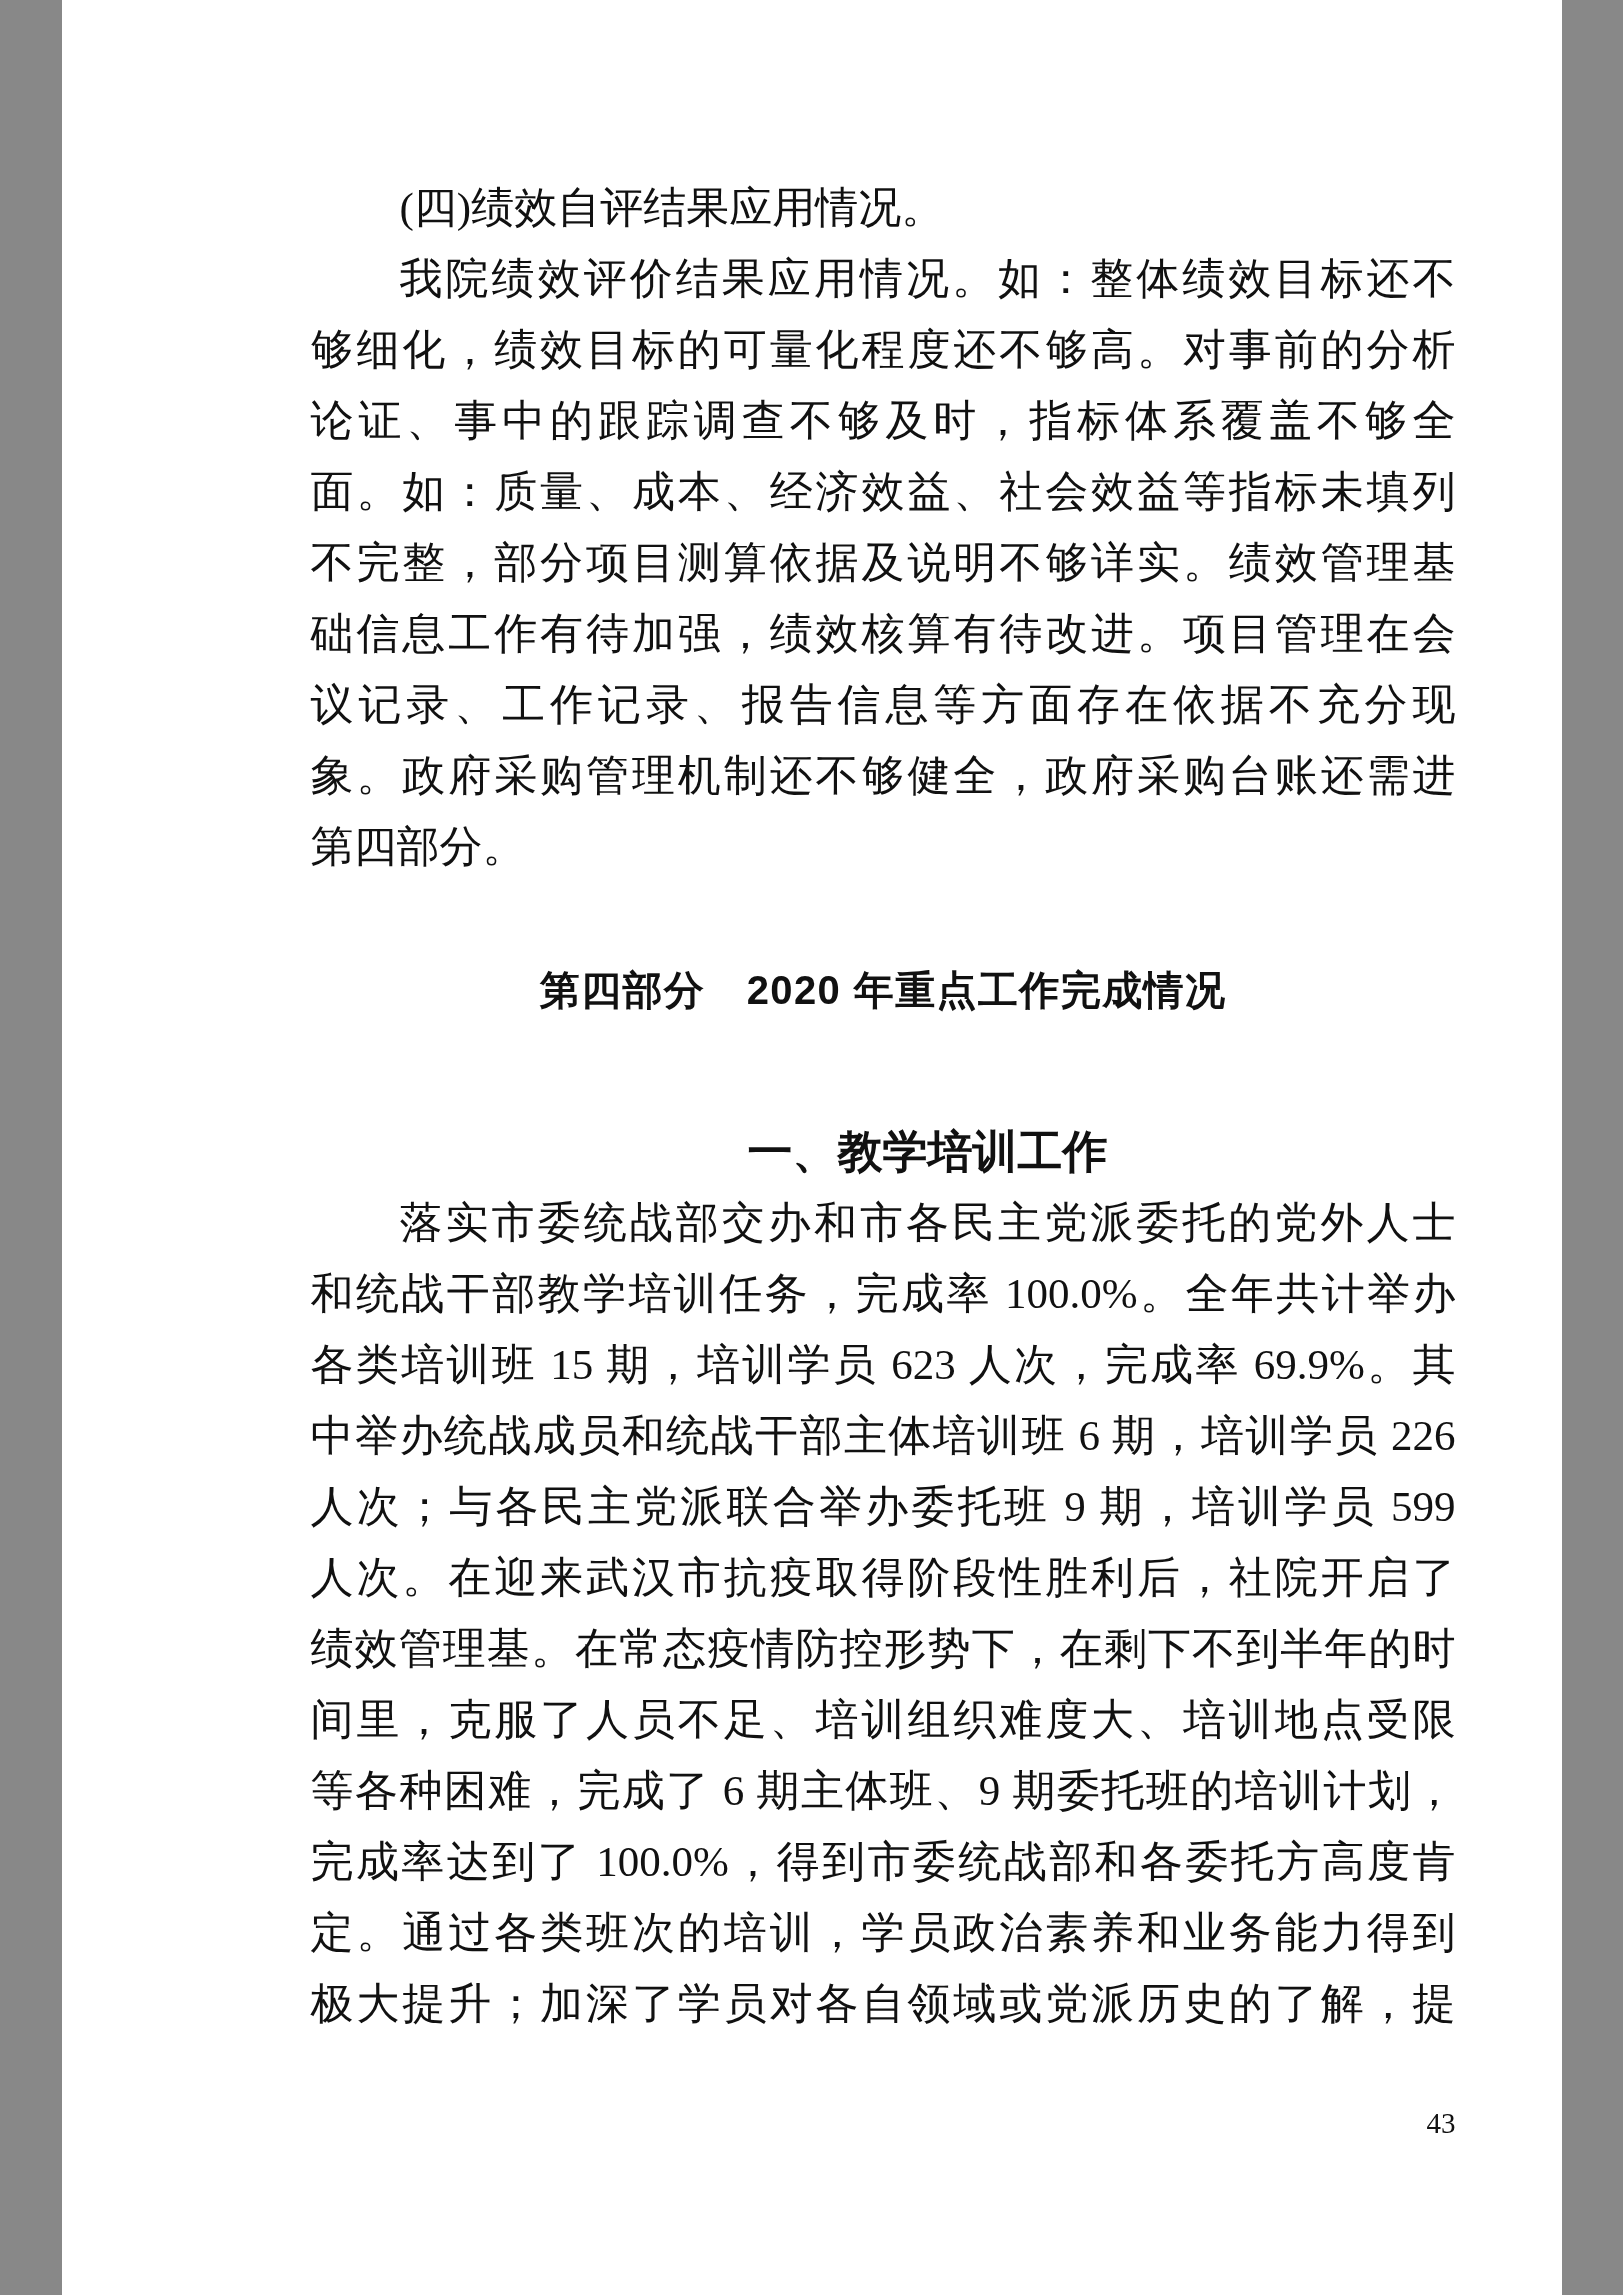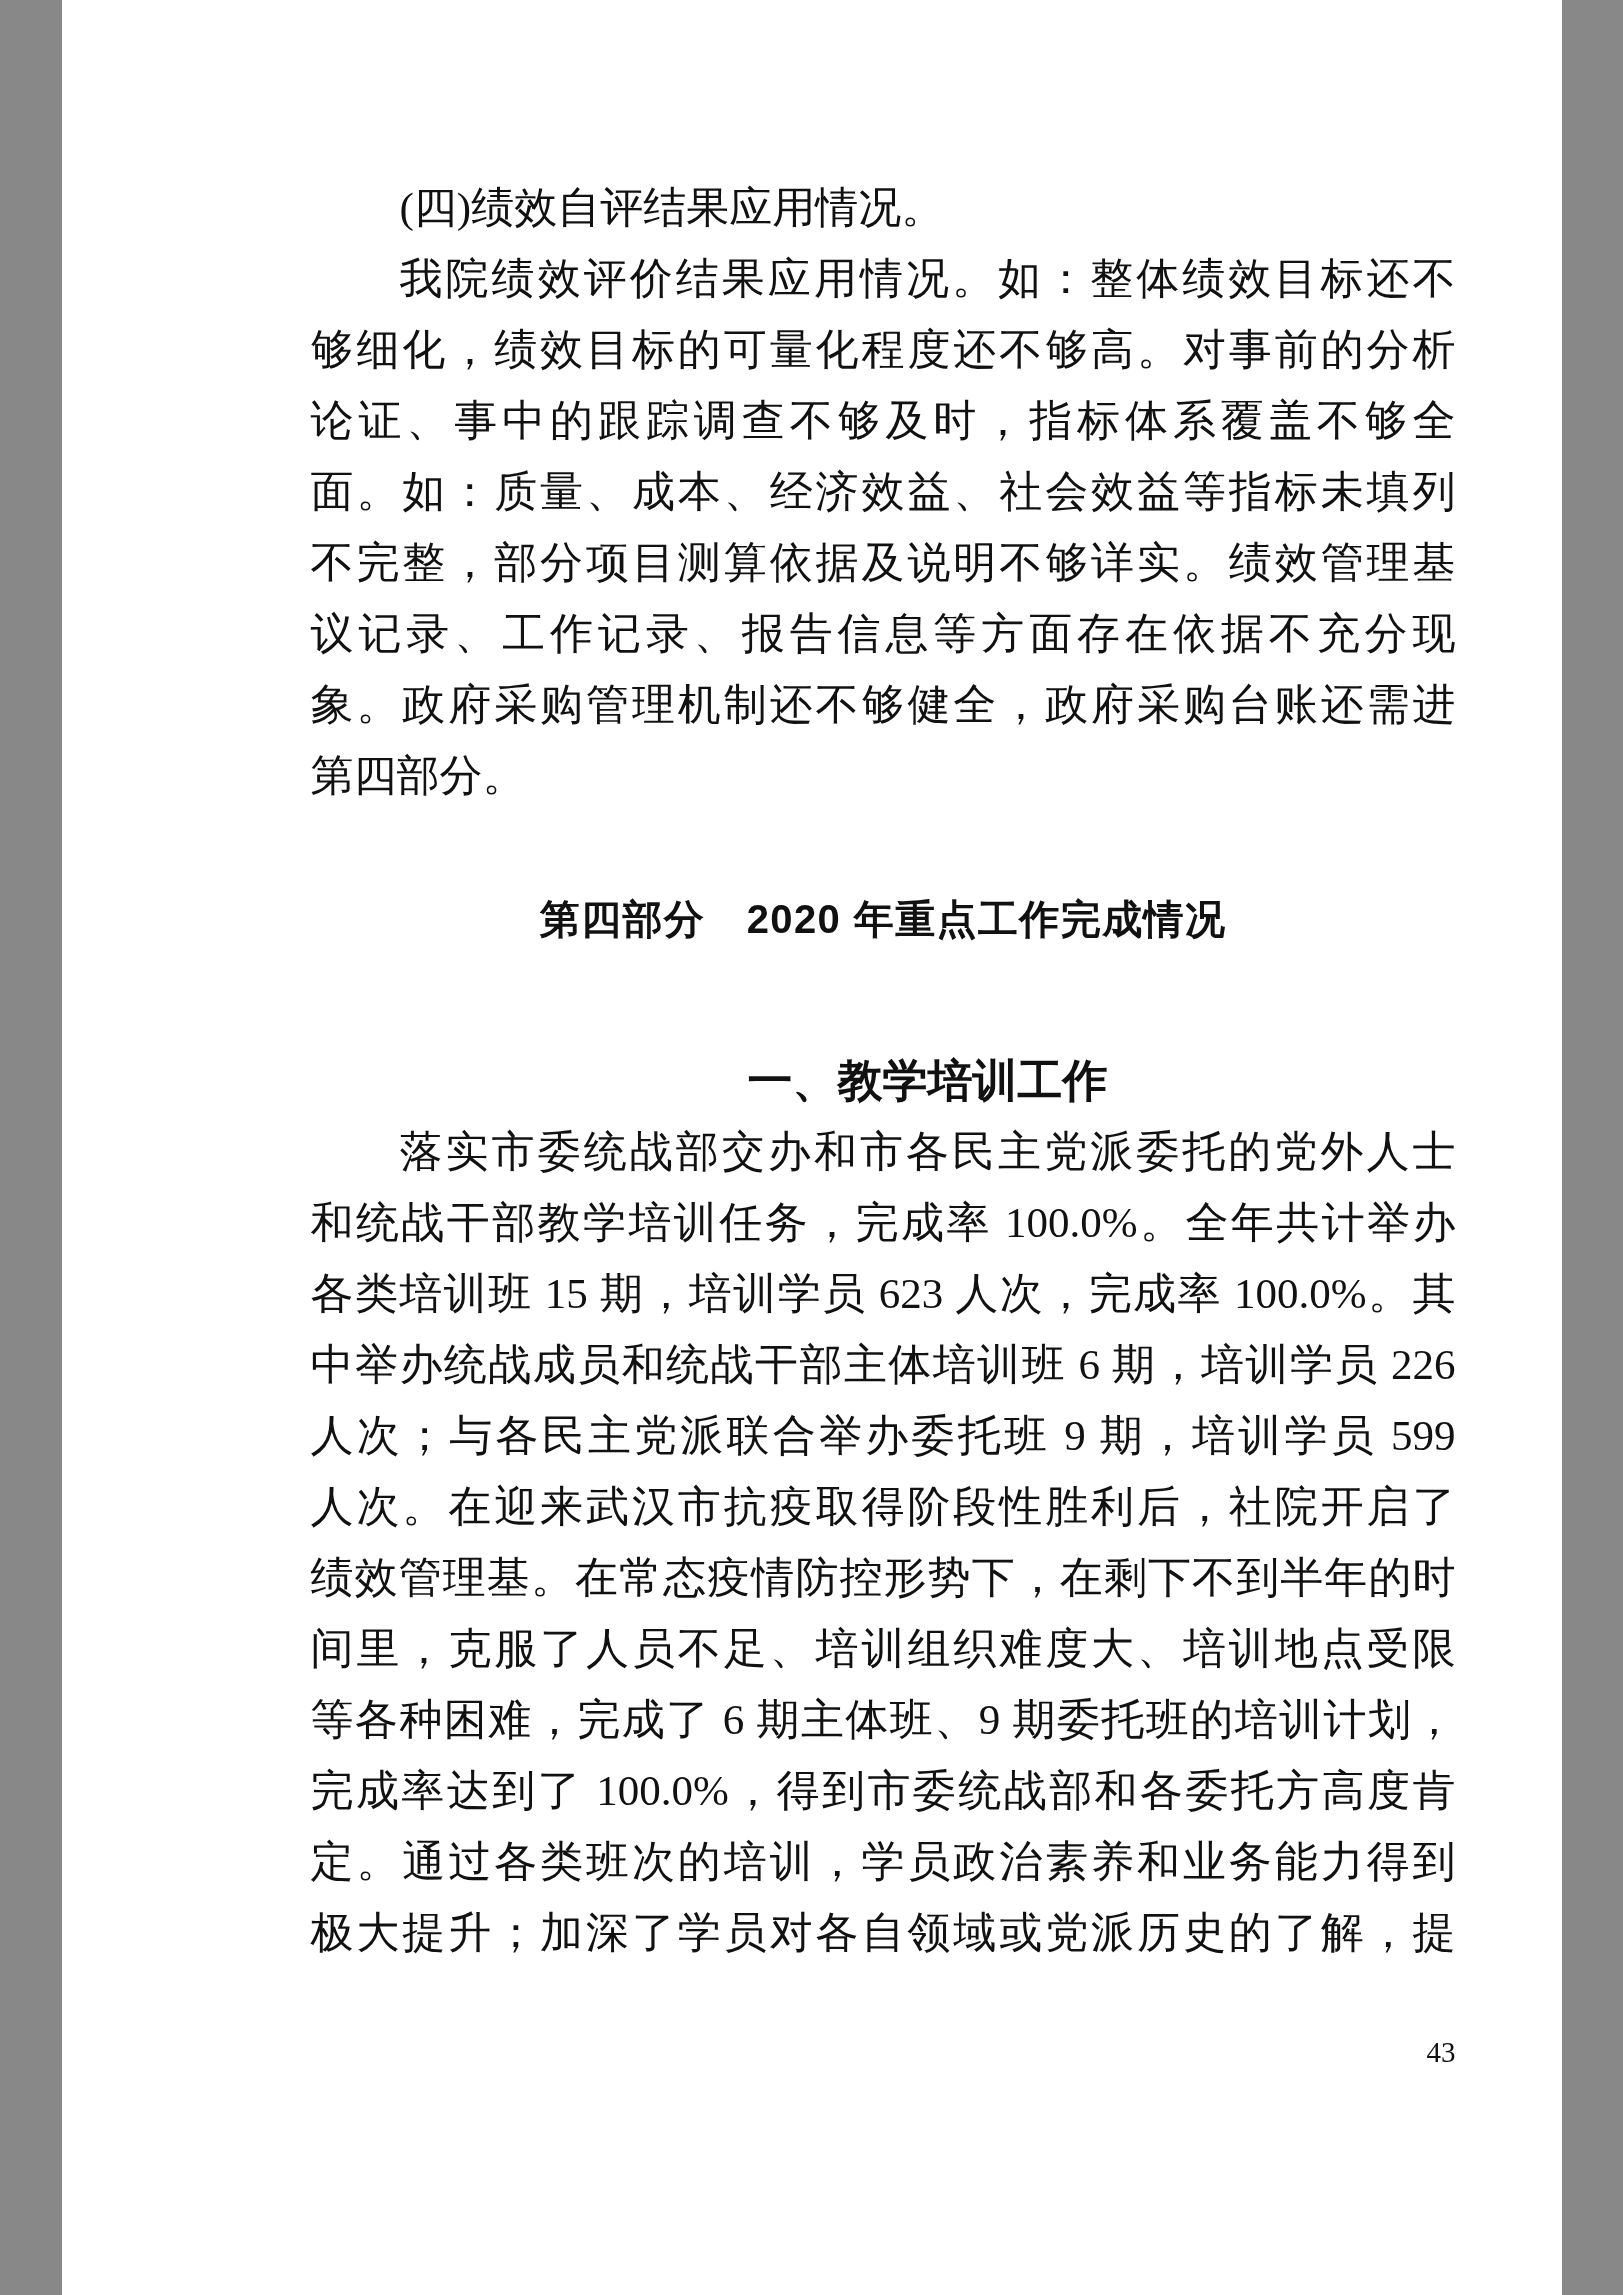--- a/index.html
+++ b/index.html
@@ -80,31 +80,32 @@
   <div class="content">
     <div class="spacer-top"></div>
 
     <div class="bodyline indent noj">(四)绩效自评结果应用情况。</div>
 
     <div class="bodyline indent">我院绩效评价结果应用情况。如：整体绩效目标还不</div>
     <div class="bodyline">够细化，绩效目标的可量化程度还不够高。对事前的分析</div>
     <div class="bodyline">论证、事中的跟踪调查不够及时，指标体系覆盖不够全</div>
     <div class="bodyline">面。如：质量、成本、经济效益、社会效益等指标未填列</div>
     <div class="bodyline">不完整，部分项目测算依据及说明不够详实。绩效管理基</div>
+    <div class="bodyline">础信息工作有待加强，绩效核算有待改进。项目管理在会</div>
     <div class="bodyline">议记录、工作记录、报告信息等方面存在依据不充分现</div>
     <div class="bodyline">象。政府采购管理机制还不够健全，政府采购台账还需进</div>
     <div class="bodyline noj">第四部分。</div>
 
     <div class="part-heading">第四部分　2020 年重点工作完成情况</div>
 
     <div class="topic-heading">一、教学培训工作</div>
 
     <div class="bodyline indent">落实市委统战部交办和市各民主党派委托的党外人士</div>
     <div class="bodyline">和统战干部教学培训任务，完成率 100.0%。全年共计举办</div>
-    <div class="bodyline">各类培训班 15 期，培训学员 623 人次，完成率 100.0%。其</div>
+    <div class="bodyline">各类培训班 15 期，培训学员 623 人次，完成率 69.9%。其</div>
     <div class="bodyline">中举办统战成员和统战干部主体培训班 6 期，培训学员 226</div>
     <div class="bodyline">人次；与各民主党派联合举办委托班 9 期，培训学员 599</div>
     <div class="bodyline">人次。在迎来武汉市抗疫取得阶段性胜利后，社院开启了</div>
     <div class="bodyline">绩效管理基。在常态疫情防控形势下，在剩下不到半年的时</div>
     <div class="bodyline">间里，克服了人员不足、培训组织难度大、培训地点受限</div>
     <div class="bodyline">等各种困难，完成了 6 期主体班、9 期委托班的培训计划，</div>
     <div class="bodyline">完成率达到了 100.0%，得到市委统战部和各委托方高度肯</div>
     <div class="bodyline">定。通过各类班次的培训，学员政治素养和业务能力得到</div>
     <div class="bodyline">极大提升；加深了学员对各自领域或党派历史的了解，提</div>
 

